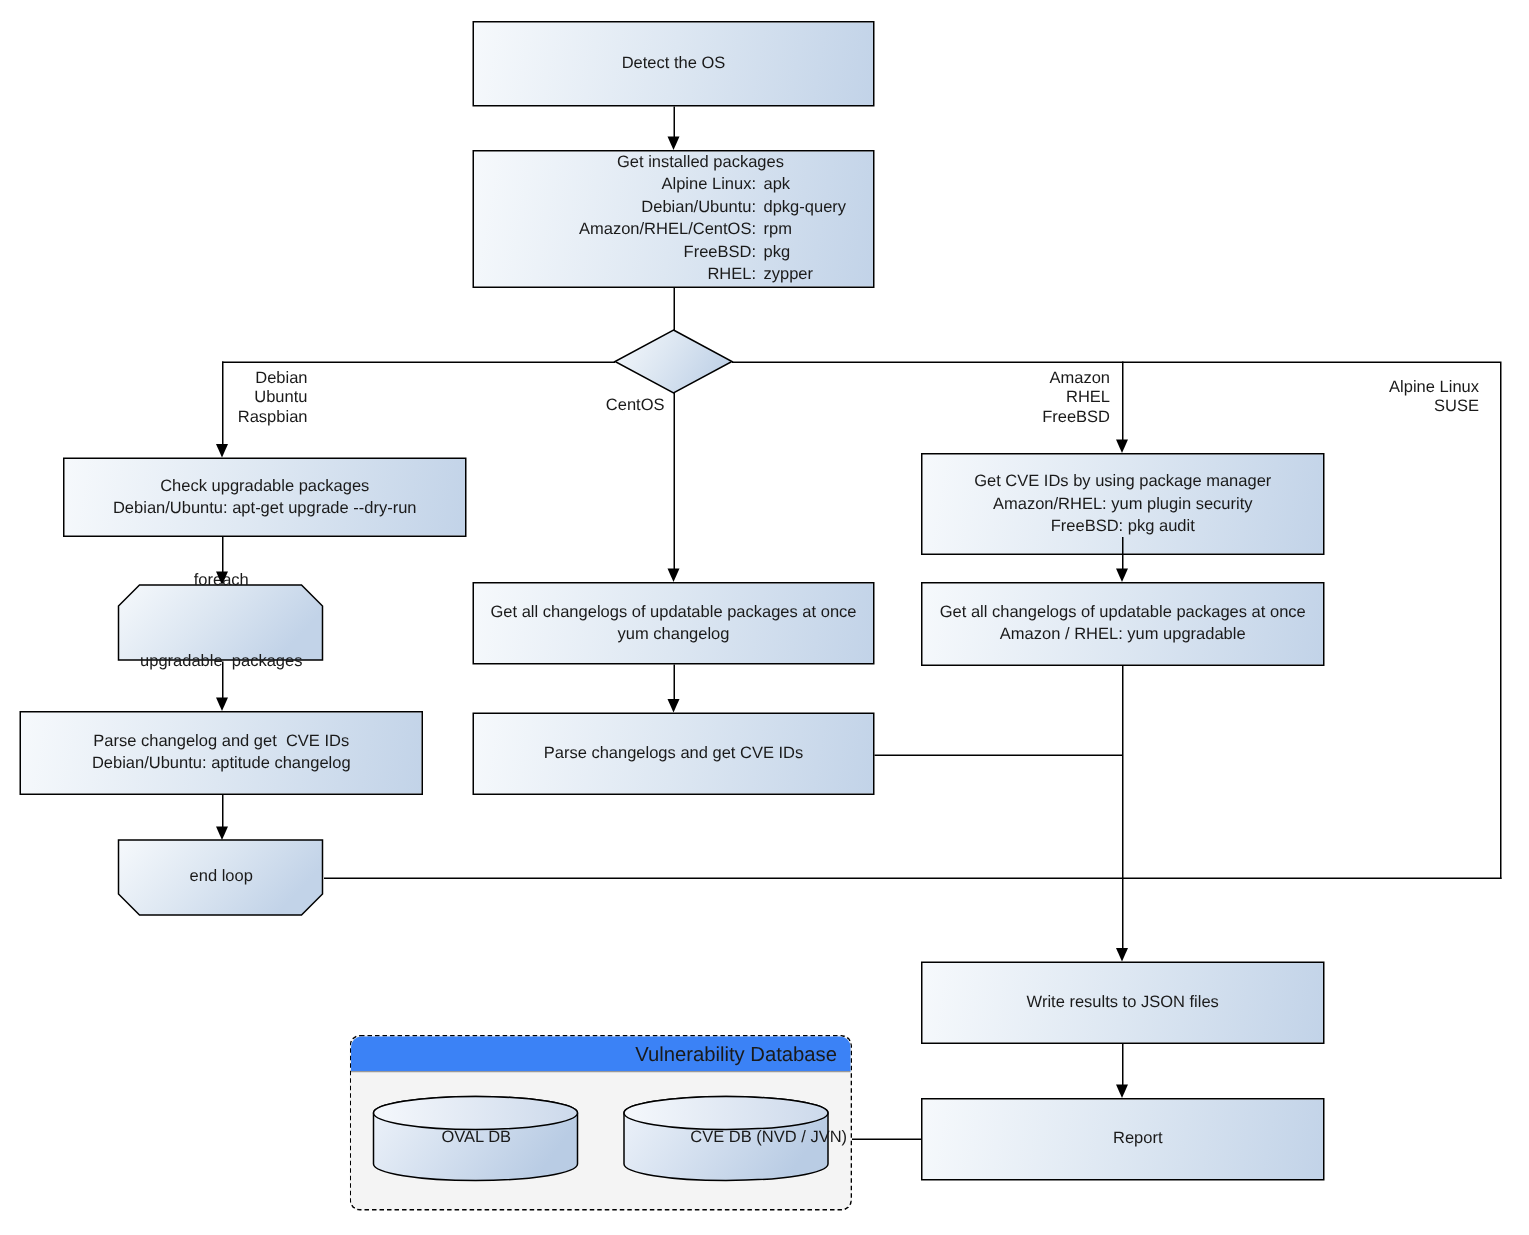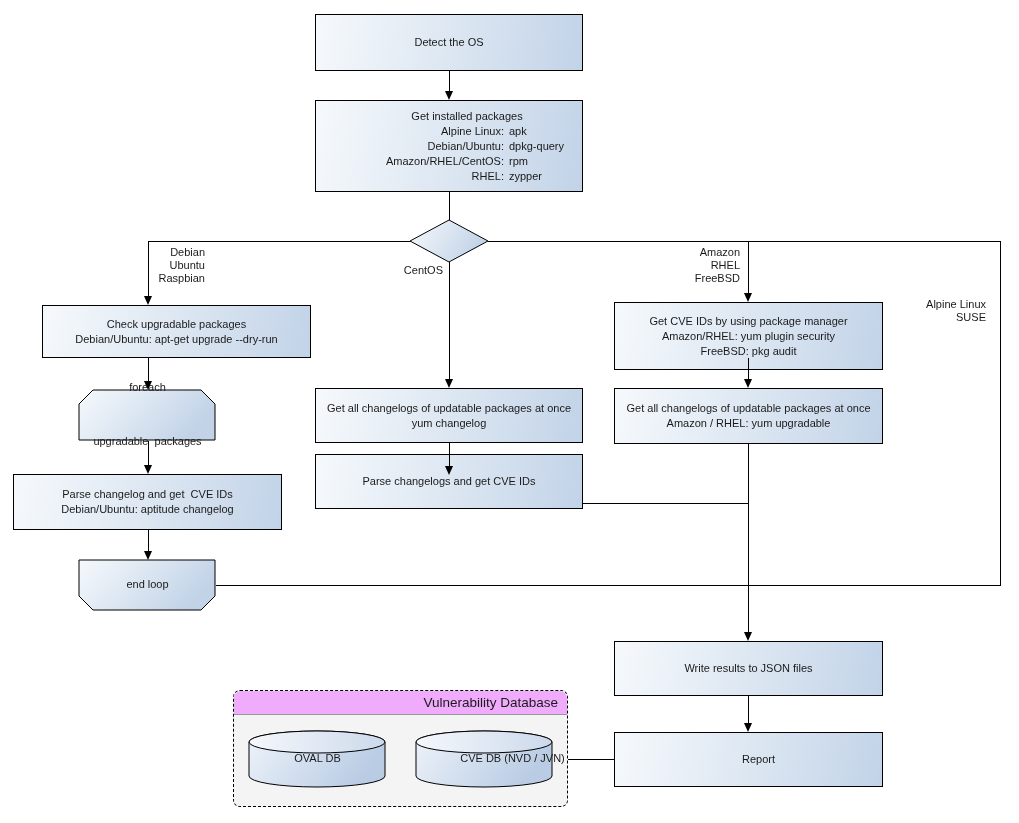--- a/index.html
+++ b/index.html
@@ -33,21 +33,21 @@
 
   
   .shape{position:absolute;}
   .shape-label{position:absolute;display:flex;flex-direction:column;justify-content:center;
                align-items:center;text-align:center;line-height:15px;pointer-events:none;gap:39px;}
   .shape-label span{white-space:pre;}
 
   
   .group{position:absolute;left:233px;top:690px;width:335px;height:117px;box-sizing:border-box;
          border:1px dashed #000;border-radius:7px;background:#f4f4f4;}
-  .group-strip{position:absolute;left:0;top:0;right:0;height:23px;background:#f0abfc;
+  .group-strip{position:absolute;left:0;top:0;right:0;height:23px;background:#3b82f6;
                border-bottom:1px solid #999;border-radius:7px 7px 0 0;
                display:flex;align-items:center;justify-content:flex-end;
                padding-right:9px;font-size:13.5px;}
   .cyl-label{position:absolute;text-align:center;white-space:pre;}
 </style>
 </head>
 <body>
 
 <div id="canvas">
 
@@ -81,41 +81,45 @@
     </div>
     <div class="kv">
       <span class="k">Debian/Ubuntu:</span>
       <span class="v">dpkg-query</span>
     </div>
     <div class="kv">
       <span class="k">Amazon/RHEL/CentOS:</span>
       <span class="v">rpm</span>
     </div>
     <div class="kv">
+      <span class="k">FreeBSD:</span>
+      <span class="v">pkg</span>
+    </div>
+    <div class="kv">
       <span class="k">RHEL:</span>
       <span class="v">zypper</span>
     </div>
   </div>
 
   <div class="node" style="left:13px;top:305px;width:269px;height:53px;margin-left:29px;">
     <span>Check upgradable packages</span>
     <span>Debian/Ubuntu: apt-get upgrade --dry-run</span>
   </div>
 
   <div class="node" style="left:13px;top:474px;width:269px;height:56px;">
     <span>Parse changelog and get  CVE IDs</span>
     <span>Debian/Ubuntu: aptitude changelog</span>
   </div>
 
   <div class="node" style="left:315px;top:388px;width:268px;height:55px;">
     <span>Get all changelogs of updatable packages at once</span>
     <span>yum changelog</span>
   </div>
 
-  <div class="node" style="left:315px;top:454px;width:268px;height:55px;">
+  <div class="node" style="left:315px;top:475px;width:268px;height:55px;">
     <span>Parse changelogs and get CVE IDs</span>
   </div>
 
   <div class="node" style="left:614px;top:302px;width:269px;height:68px;">
     <span>Get CVE IDs by using package manager</span>
     <span>Amazon/RHEL: yum plugin security</span>
     <span>FreeBSD: pkg audit</span>
   </div>
 
   <div class="node" style="left:614px;top:388px;width:269px;height:56px;">
@@ -223,18 +227,18 @@
   <div class="elabel" style="left:343px;top:264px;width:100px;text-align:right;">
     <span>CentOS</span>
   </div>
 
   <div class="elabel" style="left:640px;top:246px;width:100px;">
     <span>Amazon</span>
     <span>RHEL</span>
     <span>FreeBSD</span>
   </div>
 
-  <div class="elabel" style="left:856px;top:252px;width:130px;margin-top:46px;">
+  <div class="elabel" style="left:856px;top:252px;width:130px;">
     <span>Alpine Linux</span>
     <span>SUSE</span>
   </div>
 
 </div>
 
 </body></html>

